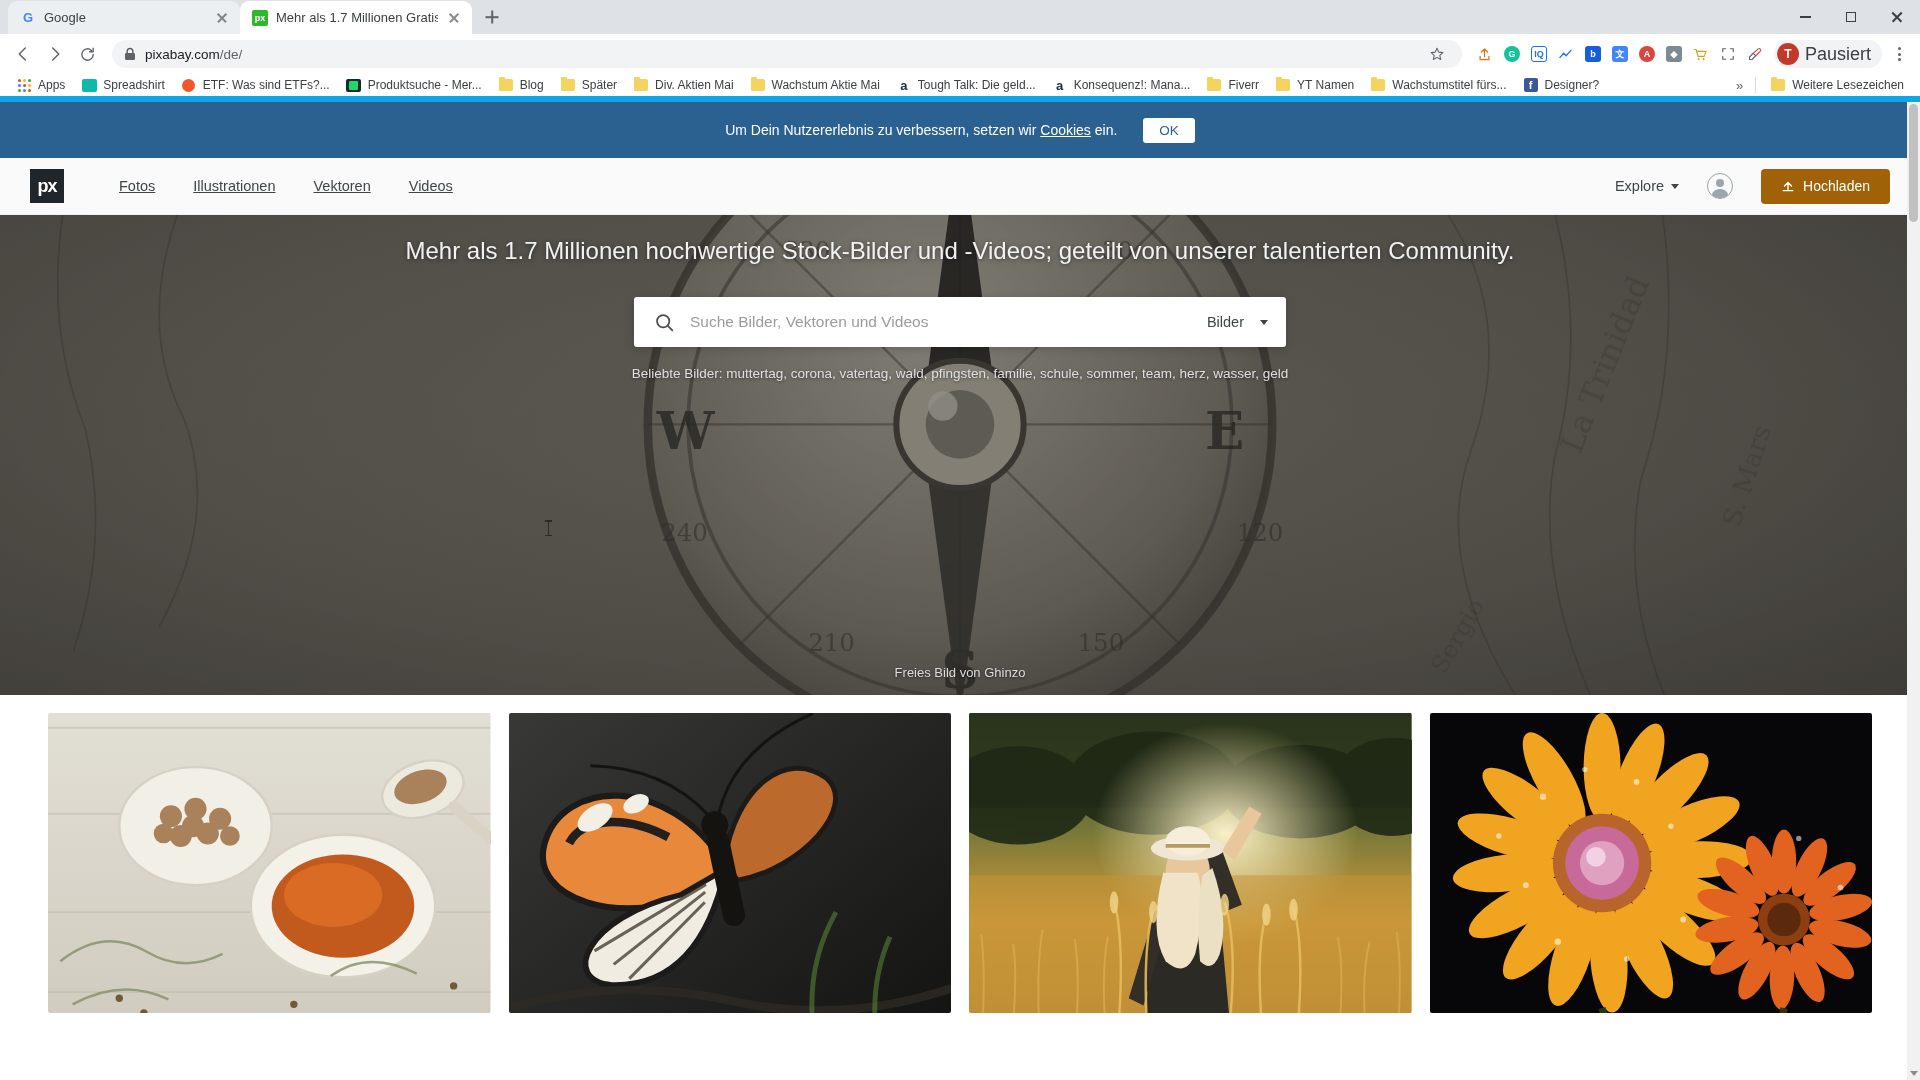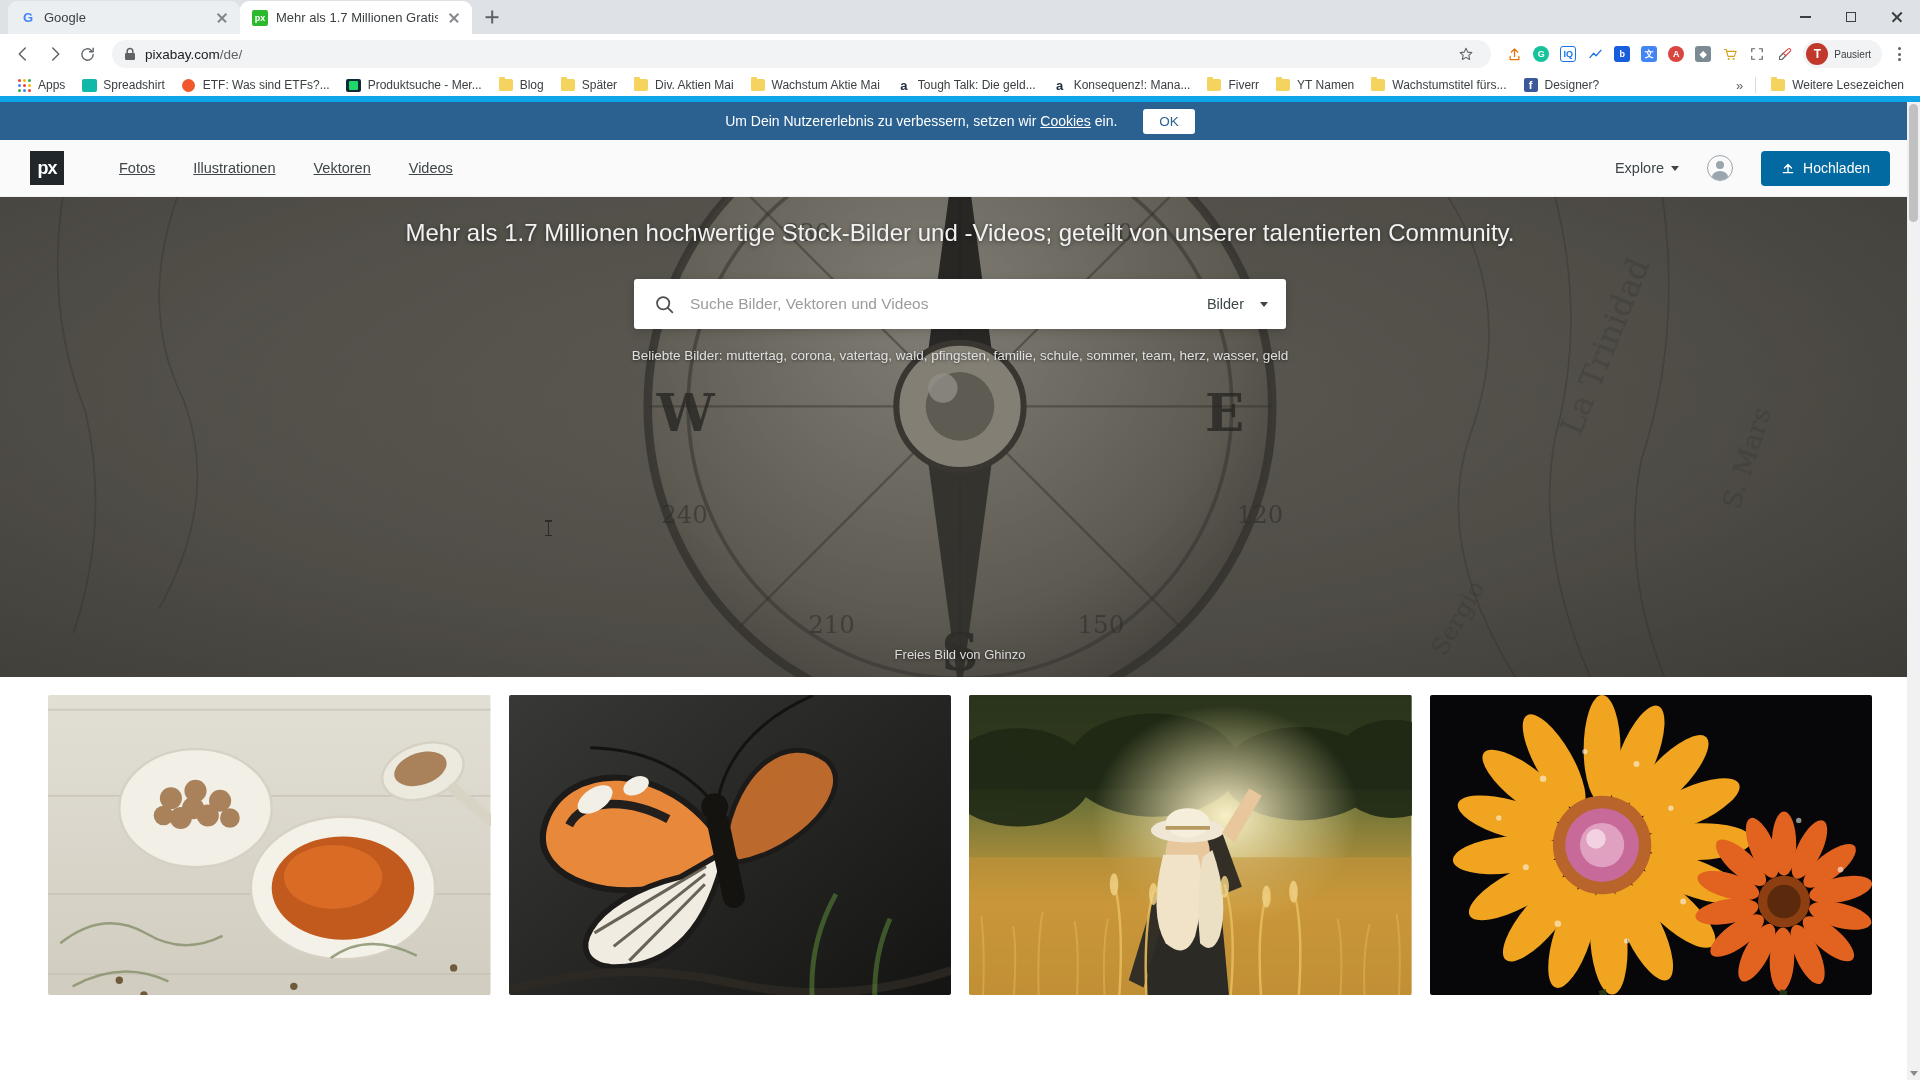--- a/index.html
+++ b/index.html
@@ -77,21 +77,21 @@
   .ext { width: 26px; height: 26px; display:flex; align-items:center; justify-content:center; border-radius:50%; font-size: 11px; }
   .ei { width: 16px; height: 16px; border-radius: 3px; display:flex; align-items:center; justify-content:center; color:#fff; font-size:9px; font-weight:bold; }
   .profile-pill {
     height: 28px; border-radius: 14px; background: #f1f3f4; display: flex; align-items: center;
     gap: 6px; padding: 0 11px 0 3px; margin-left: 4px;
   }
   .profile-av {
     width: 22px; height: 22px; border-radius: 50%; background: #c1392b; color: #fff;
     display:flex; align-items:center; justify-content:center; font-size: 12px; font-weight:bold;
   }
-  .profile-txt { font-size: 10px; color: #3c4043; }
+  .profile-txt { font-size: 18px; color: #3c4043; }
   .kebab { width: 26px; height: 26px; display:flex; flex-direction:column; align-items:center; justify-content:center; gap:2.5px; margin-left:2px;}
   .kebab span { width: 3px; height: 3px; background:#5f6368; border-radius:50%; display:block; }
 
   
   .bookmarks {
     height: 28px; background: #ffffff; display: flex; align-items: center;
     padding: 0 8px; gap: 0px; border-bottom: 6px solid #0ea5e9; position: relative;
     overflow: hidden;
   }
   .bm { display: flex; align-items: center; gap: 6px; padding: 3px 8px; border-radius: 4px; white-space: nowrap; flex: 0 0 auto; }
@@ -105,21 +105,21 @@
   .apps-grid i { width: 3px; height: 3px; border-radius: 50%; display:block; }
   .bm-right { margin-left: auto; display: flex; align-items: center; gap: 2px; }
   .chev2 { font-size: 13px; color: #5f6368; padding: 0 6px; }
   .bm-sep { width:1px; height:16px; background:#dadce0; margin: 0 4px; }
 
   
   .viewport { flex: 1; position: relative; overflow: hidden; background: #fff; }
   .page { position:absolute; inset:0; overflow: hidden; }
 
   .cookiebar {
-    height: 38px; background: #2a6190; color: #fff;
+    height: 56px; background: #2a6190; color: #fff;
     display: flex; align-items: center; justify-content: center; gap: 26px;
     font-size: 14px;
   }
   .cookiebar a { color: #fff; text-decoration: underline; }
   .ok-btn {
     background: #fff; color: #2a6190; border: none; border-radius: 3px;
     padding: 5px 16px; font-size: 13.5px; font-family: "Liberation Sans", sans-serif;
   }
 
   .site-header {
@@ -136,21 +136,21 @@
   .hdr-right { margin-left: auto; display: flex; align-items: center; gap: 28px; }
   .explore { font-size: 14.5px; color: #3e4649; display: flex; align-items: center; gap: 7px; }
   .chev-d { width:0;height:0;border-left:4.5px solid transparent;border-right:4.5px solid transparent;border-top:5px solid #3e4649; display:block; }
   .avatar-circ {
     width: 26px; height: 26px; border-radius: 50%; border: 1.5px solid #9aa5ad;
     position: relative; overflow: hidden;
   }
   .avatar-circ::before { content:""; position:absolute; left:50%; top:5px; width:8px;height:8px;border-radius:50%;background:#9aa5ad;transform:translateX(-50%); }
   .avatar-circ::after { content:""; position:absolute; left:50%; top:15px; width:16px;height:12px;border-radius:50% 50% 0 0;background:#9aa5ad;transform:translateX(-50%); }
   .upload-btn {
-    background: #0369a1; color: #fff; border: none; border-radius: 4px;
+    background: #a16207; color: #fff; border: none; border-radius: 4px;
     height: 35px; padding: 0 20px; font-size: 14px; display: flex; align-items: center; gap: 8px;
     font-family: "Liberation Sans", sans-serif;
   }
 
   
   .hero {
     height: 480px; position: relative; overflow: hidden;
     background: linear-gradient(160deg,#6d6a62 0%, #5c5a54 30%, #4a4844 60%, #3e3c38 100%);
     display: flex; flex-direction: column; align-items: center;
   }

